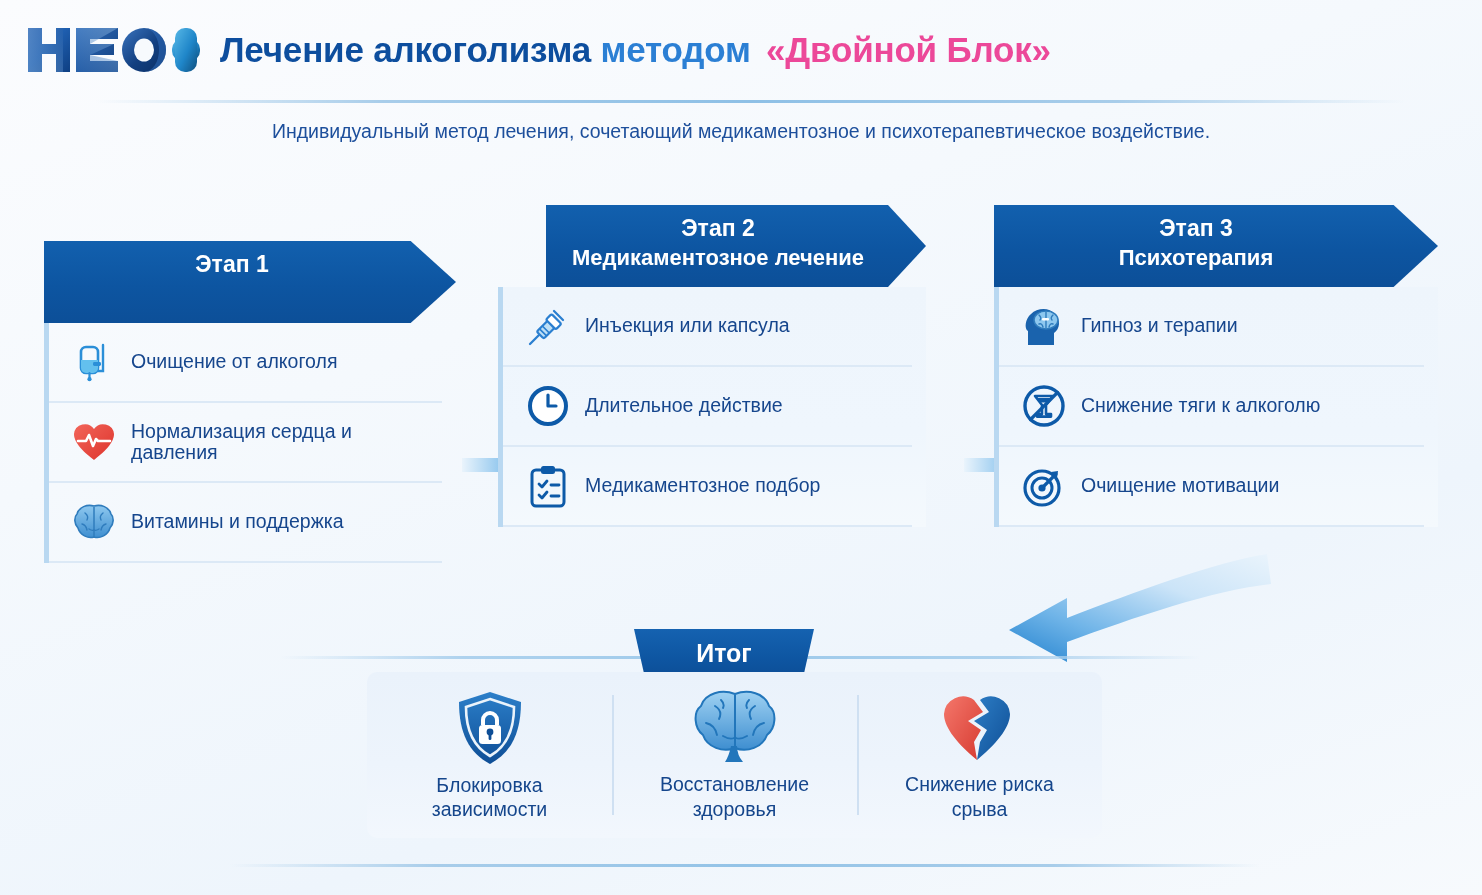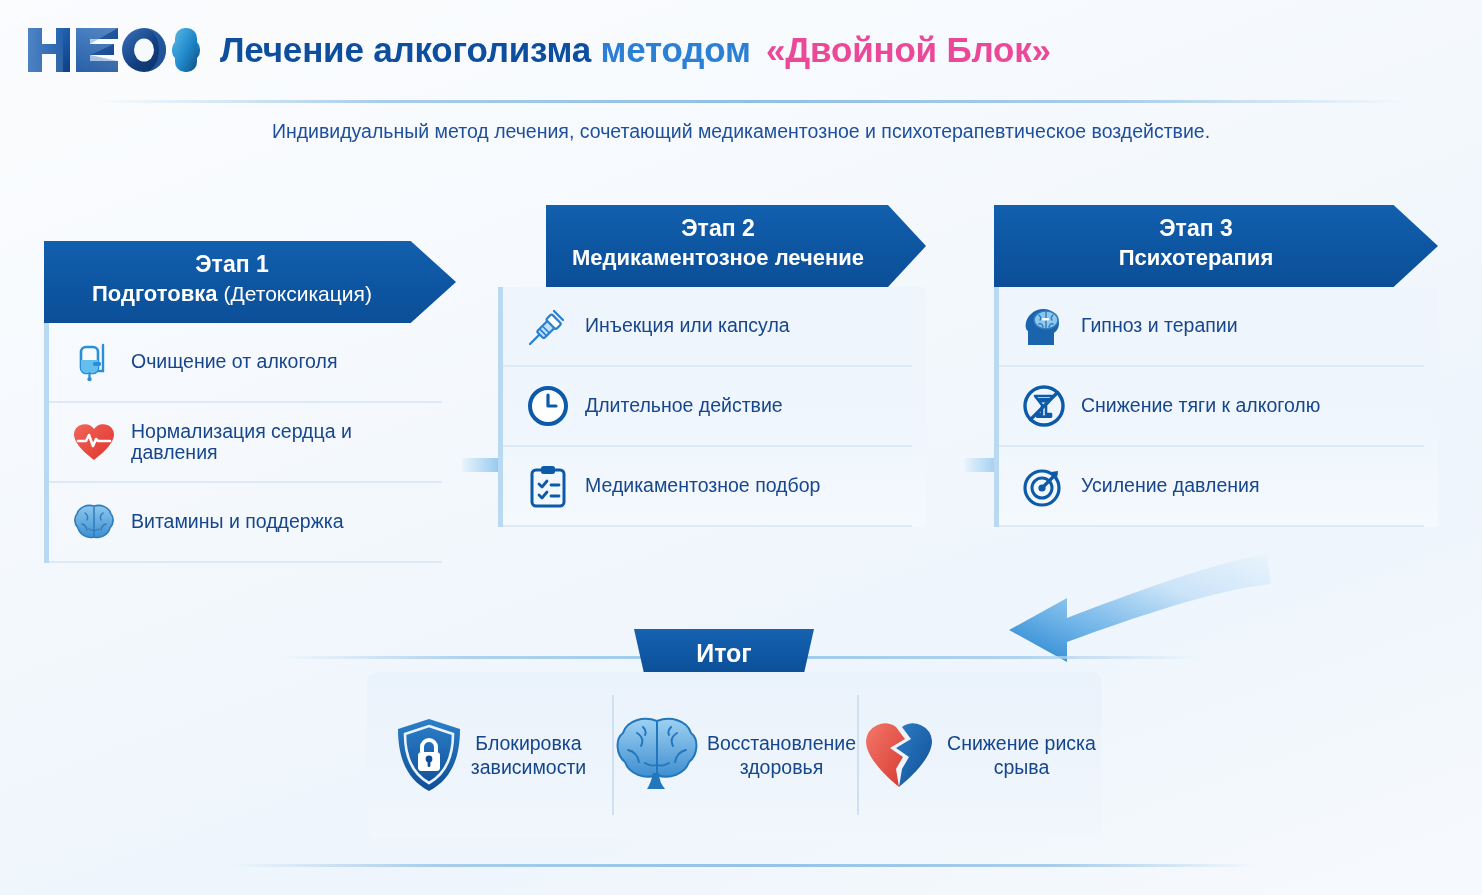--- a/index.html
+++ b/index.html
@@ -158,21 +158,21 @@
     border-radius: 10px;
   }
   .result-items {
     display: flex;
     height: 100%;
     align-items: center;
   }
   .result-item {
     flex: 1 1 0;
     display: flex;
-    flex-direction: row;
+    flex-direction: column;
     align-items: center;
     justify-content: center;
     gap: 6px;
     position: relative;
     height: 132px;
   }
   .result-item + .result-item::before {
     content: "";
     position: absolute;
     left: 0; top: 6px; bottom: 6px;
@@ -256,24 +256,20 @@
 </div>
 <div class="hdr-rule"></div>
 
 <div class="subtitle">Индивидуальный метод лечения, сочетающий медикаментозное и психотерапевтическое воздействие.</div>
 
 <div class="stages">
 
   <div class="stage stage-1">
     <div class="stage-head">
       <div class="stage-num">Этап 1</div>
-      <div class="stage-name">
-        <span>Подготовка</span>
-        <span class="thin">(Детоксикация)</span>
-      </div>
     </div>
     <div class="stage-body">
 
       <div class="feat">
         <span class="feat-icon">
           <svg width="42" height="42" viewBox="0 0 42 42">
             <path d="M30 4 L30 30 L25 30" stroke="#2b8fd8" stroke-width="2.4" fill="none" stroke-linecap="round"></path>
             <rect x="8" y="6" width="17" height="26" rx="5" fill="none" stroke="#2b8fd8" stroke-width="2.6"></rect>
             <path d="M8 19 h17 v8 a5 5 0 0 1 -5 5 h-7 a5 5 0 0 1 -5 -5z" fill="#63c0ee"></path>
             <rect x="20" y="21" width="8" height="4" rx="1.4" fill="#2b8fd8"></rect>
@@ -432,21 +428,21 @@
       <div class="feat">
         <span class="feat-icon">
           <svg width="44" height="44" viewBox="0 0 44 44">
             <circle cx="20" cy="24" r="17" fill="none" stroke="#0d5aa8" stroke-width="3.2"></circle>
             <circle cx="20" cy="24" r="10" fill="none" stroke="#0d5aa8" stroke-width="3"></circle>
             <circle cx="20" cy="24" r="3.6" fill="#0d5aa8"></circle>
             <path d="M20 24 L34 10" stroke="#0d5aa8" stroke-width="3.2" stroke-linecap="round"></path>
             <polygon points="29,8 36,7 35,14" fill="#0d5aa8"></polygon>
           </svg>
         </span>
-        <span class="feat-label">Усиление давления</span>
+        <span class="feat-label">Очищение мотивации</span>
       </div>
 
     </div>
   </div>
 
 </div>
 
 <svg class="curve-arrow" viewBox="0 0 300 125">
   <defs>
     <linearGradient id="curveG" x1="1" y1="0" x2="0" y2="1">

